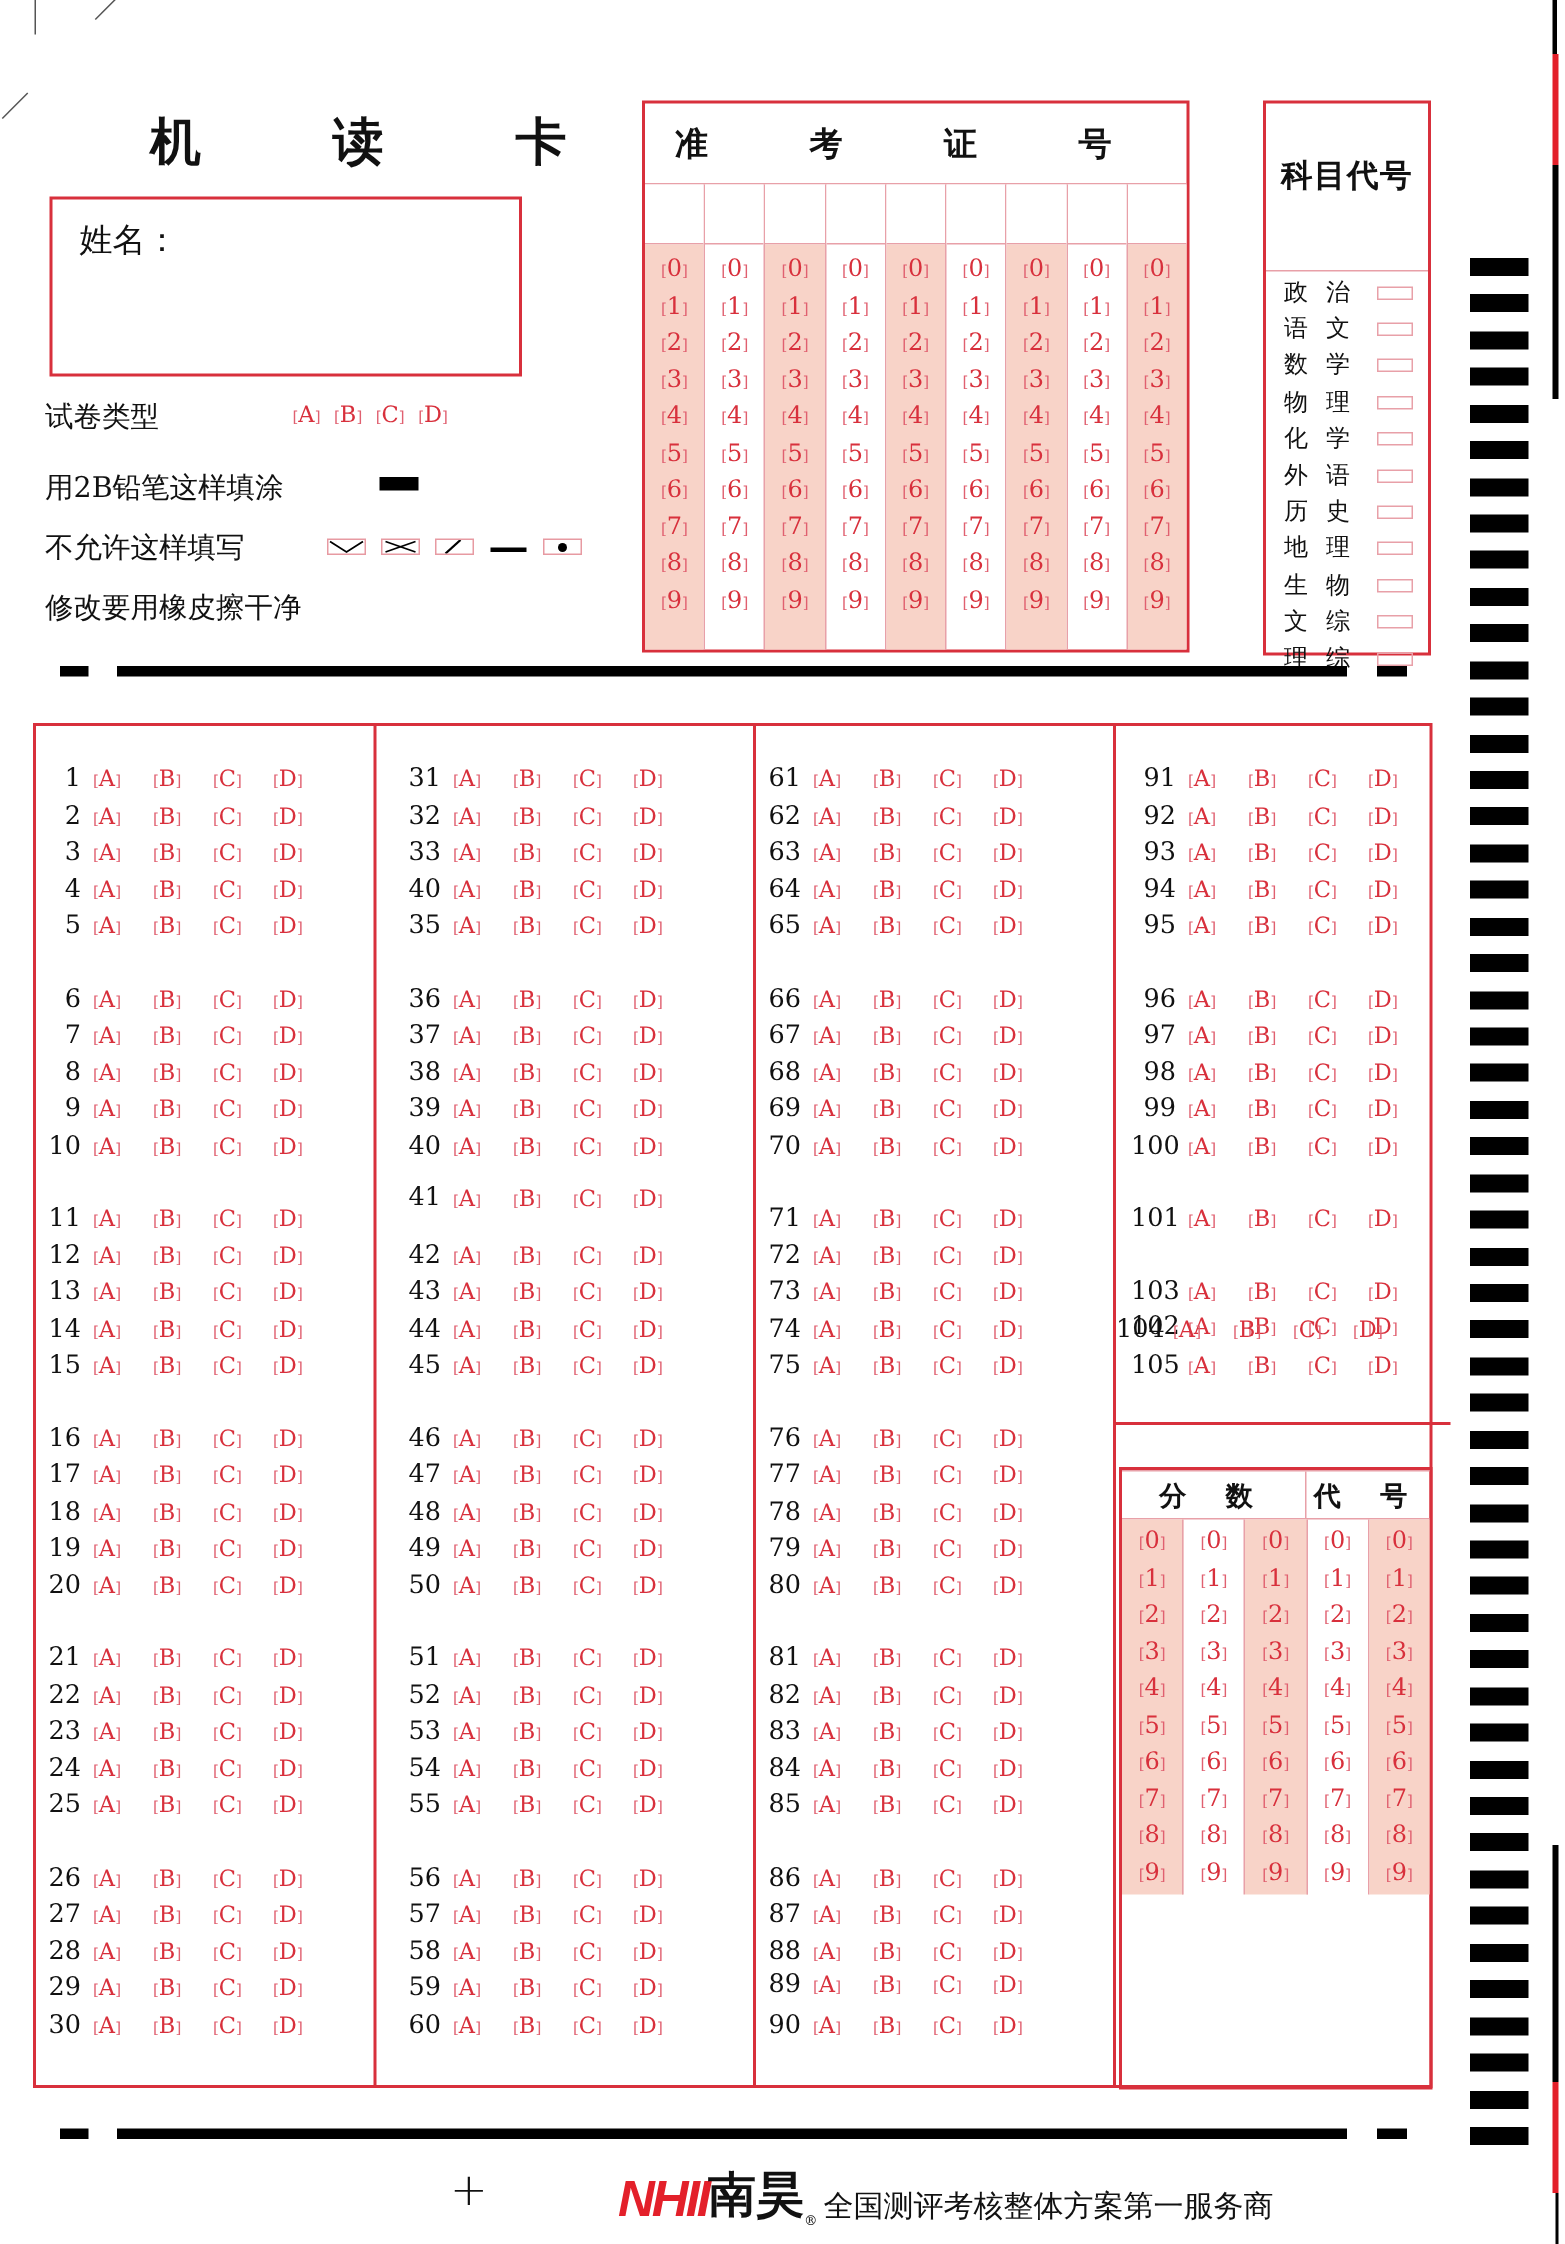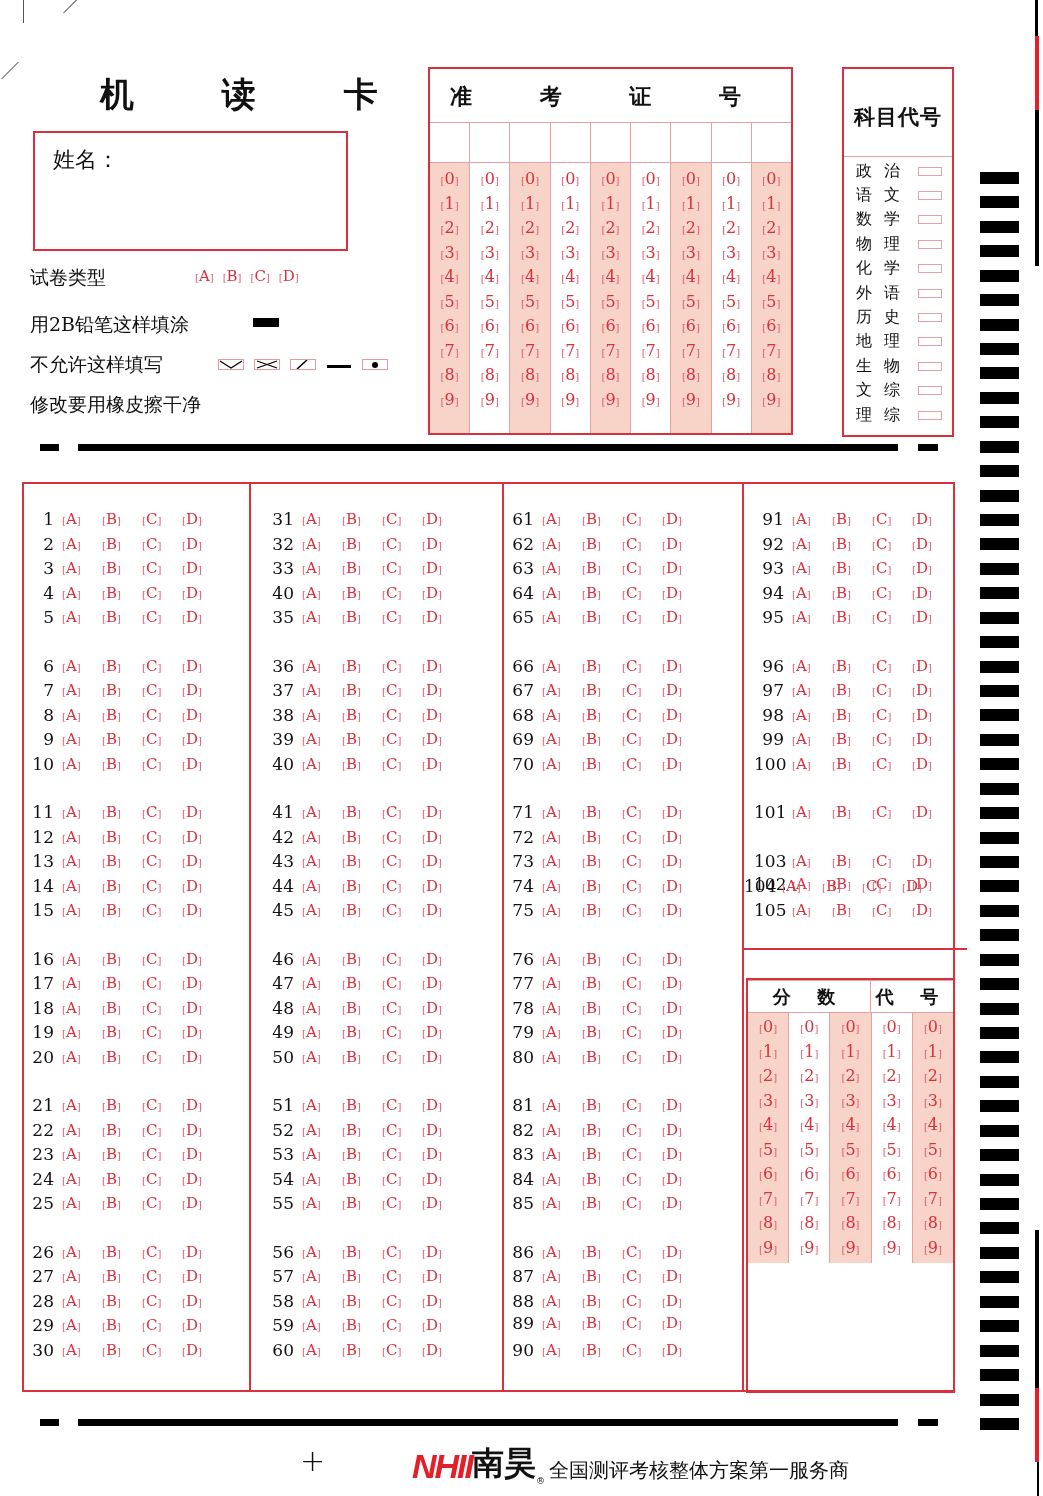--- a/index.html
+++ b/index.html
@@ -25,21 +25,21 @@
   .idcol { flex:1; border-right:1px solid #e8a0a8; position:relative; }
   .idcol:last-child { border-right:none; }
   .idcol .writebox { height:40px; border-bottom:1px solid #e8a0a8; background:#fff; }
   .idcol.shade .digits { background:#f8d3c8; }
   .digits { height: 270px; padding-top: 4px; }
   .digit { height: 24.5px; text-align:center; font-size:16px; color:#d8303c; line-height:24px; }
   .digit .br { font-size:10px; color:#e06070; }
 
   
   .subjbox { left: 842px; top: 67px; width: 112px; height: 370px; }
-  .subjhead { height: 88px; border-bottom: 1px solid #e8a0a8; text-align:center; line-height:96px; font-size:21px; font-weight:bold; letter-spacing:1px; }
+  .subjhead { height: 112px; border-bottom: 1px solid #e8a0a8; text-align:center; line-height:96px; font-size:21px; font-weight:bold; letter-spacing:1px; }
   .subjrow { height: 24.4px; display:flex; align-items:center; padding-left:12px; font-size:16px; }
   .subjrow .nm { width: 62px; letter-spacing: 12px; }
   .subjrow .box { width: 24px; height: 9px; border: 1px solid #e8a0a8; }
 
   
   .ansouter { left: 22px; top: 482px; width: 933px; height: 910px; }
   .anscol { position:absolute; top: 0; height: 100%; border-right: 2px solid #d8303c; }
   .qrow { position:absolute; display:flex; align-items:center; font-size:17px; white-space:nowrap; }
   .qnum { width: 38px; text-align:right; padding-right: 8px; color:#111; }
   .opt { width: 40px; font-size:15px; color:#d8303c; }
@@ -590,21 +590,21 @@
       <span class="opt"><span class="br">[</span><span>C</span><span class="br">]</span></span>
       <span class="opt"><span class="br">[</span><span>D</span><span class="br">]</span></span>
     </div>
     <div class="qrow" style="left: 240px; top: 269.9px;">
       <span class="qnum">40</span>
       <span class="opt"><span class="br">[</span><span>A</span><span class="br">]</span></span>
       <span class="opt"><span class="br">[</span><span>B</span><span class="br">]</span></span>
       <span class="opt"><span class="br">[</span><span>C</span><span class="br">]</span></span>
       <span class="opt"><span class="br">[</span><span>D</span><span class="br">]</span></span>
     </div>
-    <div class="qrow" style="left: 240px; top: 318px;">
+    <div class="qrow" style="left: 240px; top: 304px; align-items: flex-end;">
       <span class="qnum">41</span>
       <span class="opt"><span class="br">[</span><span>A</span><span class="br">]</span></span>
       <span class="opt"><span class="br">[</span><span>B</span><span class="br">]</span></span>
       <span class="opt"><span class="br">[</span><span>C</span><span class="br">]</span></span>
       <span class="opt"><span class="br">[</span><span>D</span><span class="br">]</span></span>
     </div>
     <div class="qrow" style="left: 240px; top: 342.6px;">
       <span class="qnum">42</span>
       <span class="opt"><span class="br">[</span><span>A</span><span class="br">]</span></span>
       <span class="opt"><span class="br">[</span><span>B</span><span class="br">]</span></span>

